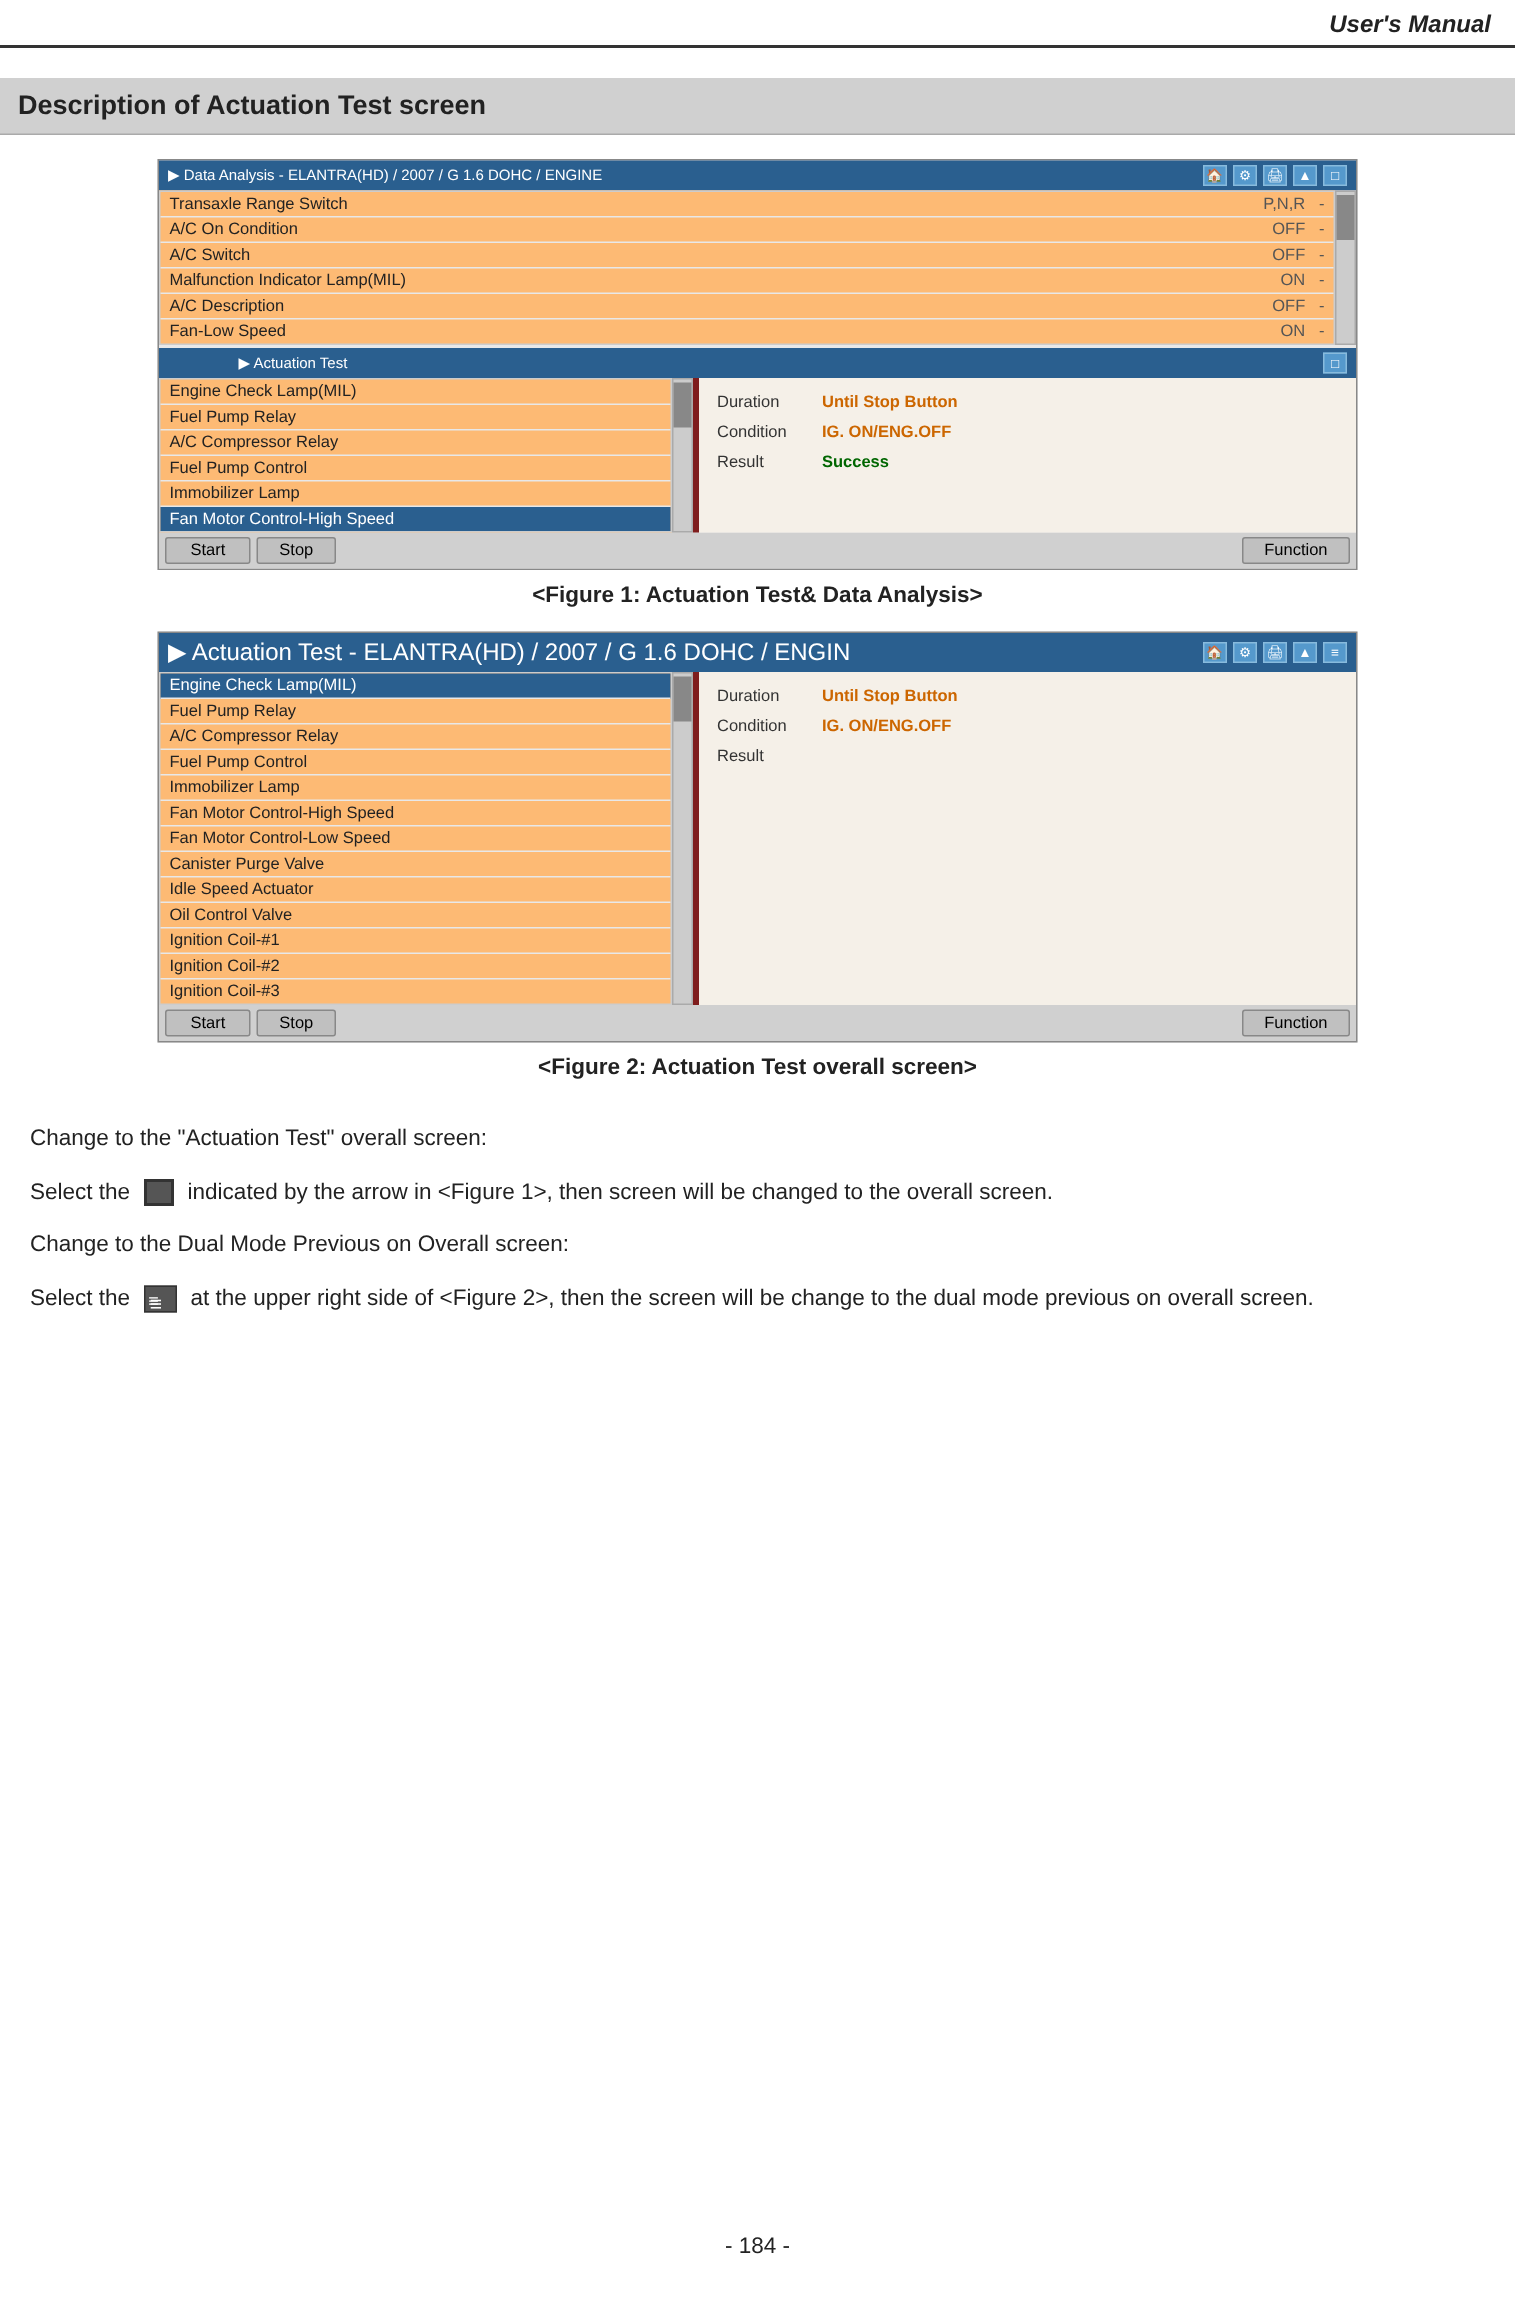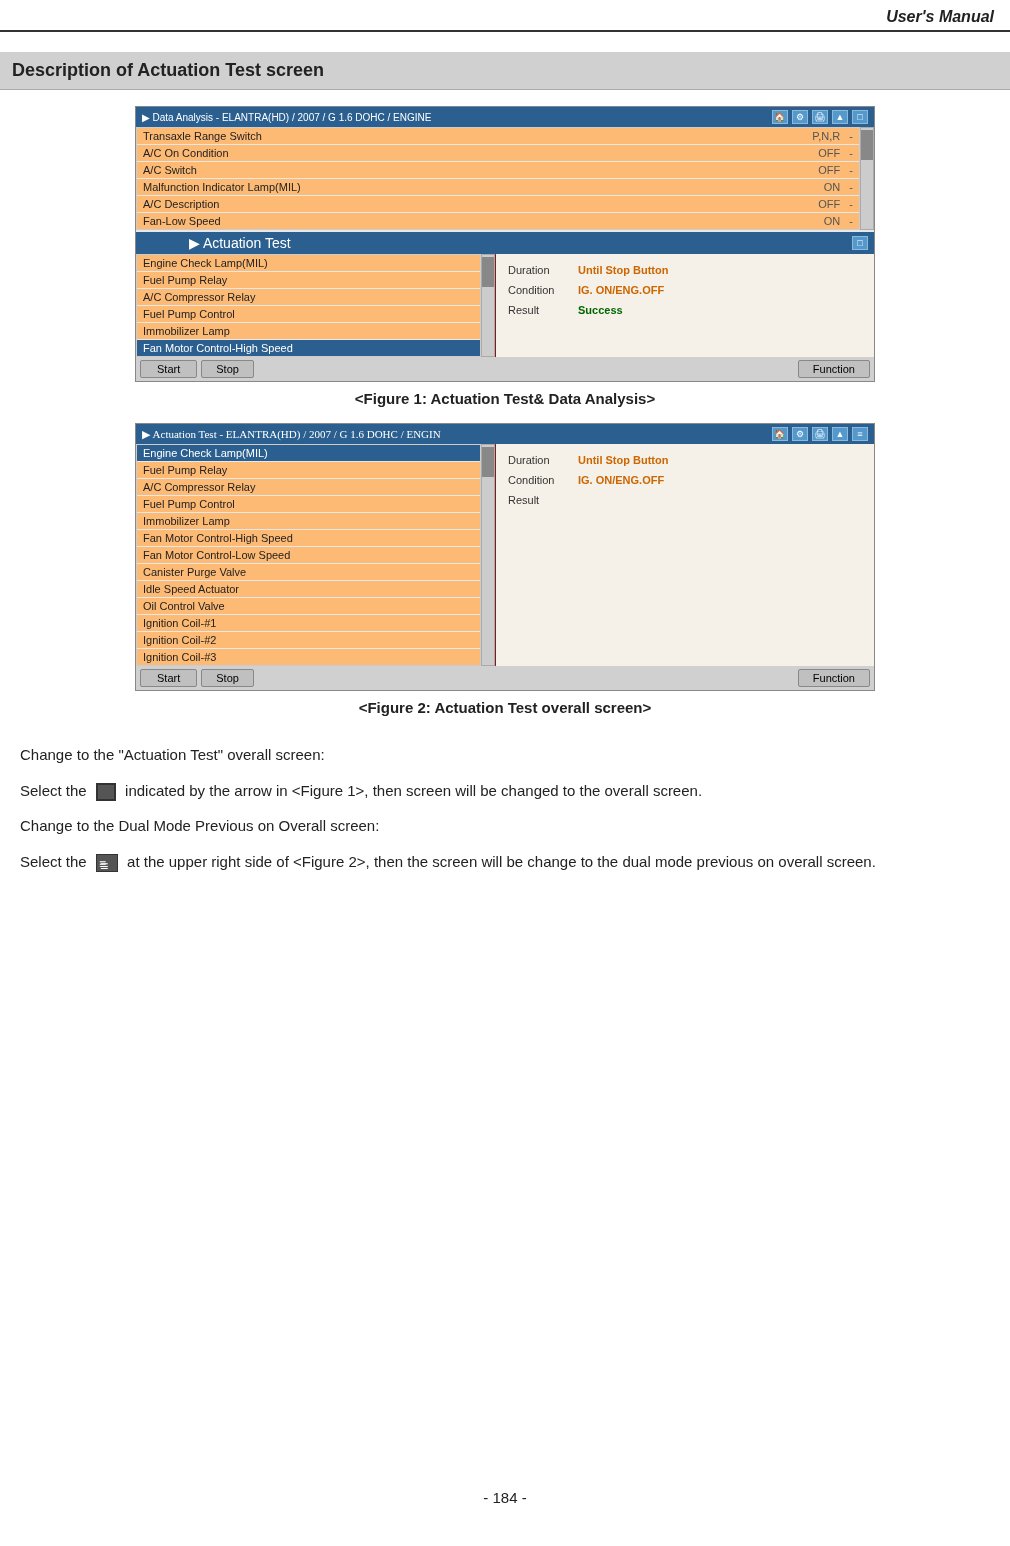--- a/index.html
+++ b/index.html
@@ -37,21 +37,21 @@
     .figure-container {
       display: flex;
       flex-direction: column;
       align-items: center;
       margin: 16px auto;
       width: 700px;
     }
 
     
     .screen-mockup {
-      width: 740px;
+      width: 800px;
       border: 1px solid #888;
       background: #e8e8e8;
       font-size: 12px;
     }
 
     
     .title-bar {
       background: #2a5f8f;
       color: white;
       padding: 3px 6px;
@@ -101,21 +101,21 @@
     .data-row-name { flex: 1; }
     .data-row-value { min-width: 50px; text-align: right; color: #555; }
 
     
     .split-layout {
       display: flex;
       gap: 0;
     }
     .split-left {
       flex: 0 0 360px;
-      border-right: 1px solid #7f1d1d;
+      border-right: 4px solid #7f1d1d;
     }
     .split-right {
       flex: 1;
       background: #f5f0e8;
       padding: 10px 12px;
       font-size: 11px;
     }
     .info-row {
       display: flex;
       margin-bottom: 8px;
@@ -299,21 +299,21 @@
           <span class="data-row-value">ON &nbsp; -</span>
         </div>
       </div>
       <div class="scrollbar-placeholder">
         <div class="scrollbar-thumb"></div>
       </div>
     </div>
 
     <div class="title-bar" style="background:#2a5f8f; margin-top:2px;">
       <div class="title-bar-left">
-        <span style="font-size:14px;padding-left:47px;">▶ Actuation Test</span>
+        <span style="font-size:10px;padding-left:47px;">▶ Actuation Test</span>
       </div>
       <div class="title-bar-icons">
         <span class="title-bar-icon">□</span>
       </div>
     </div>
 
     <div class="split-layout">
       <div class="split-left">
         <div class="list-with-scroll">
           <div class="list-content data-list">
@@ -365,21 +365,21 @@
     </div>
   </div>
 
   <div class="figure-caption">&lt;Figure 1: Actuation Test&amp; Data Analysis&gt;</div>
 </div>
 
 <div class="figure-container" style="margin-top: 10px;">
   <div class="screen-mockup">
     <div class="title-bar">
       <div class="title-bar-left">
-        <span style="font-size:11px;font-family:Liberation Serif, serif;">▶ Actuation Test - ELANTRA(HD) / 2007 / G 1.6 DOHC / ENGIN</span>
+        <span style="font-size:16px;">▶ Actuation Test - ELANTRA(HD) / 2007 / G 1.6 DOHC / ENGIN</span>
       </div>
       <div class="title-bar-icons">
         <span class="title-bar-icon">🏠</span>
         <span class="title-bar-icon">⚙</span>
         <span class="title-bar-icon">🖨</span>
         <span class="title-bar-icon">▲</span>
         <span class="title-bar-icon">≡</span>
       </div>
     </div>
 

